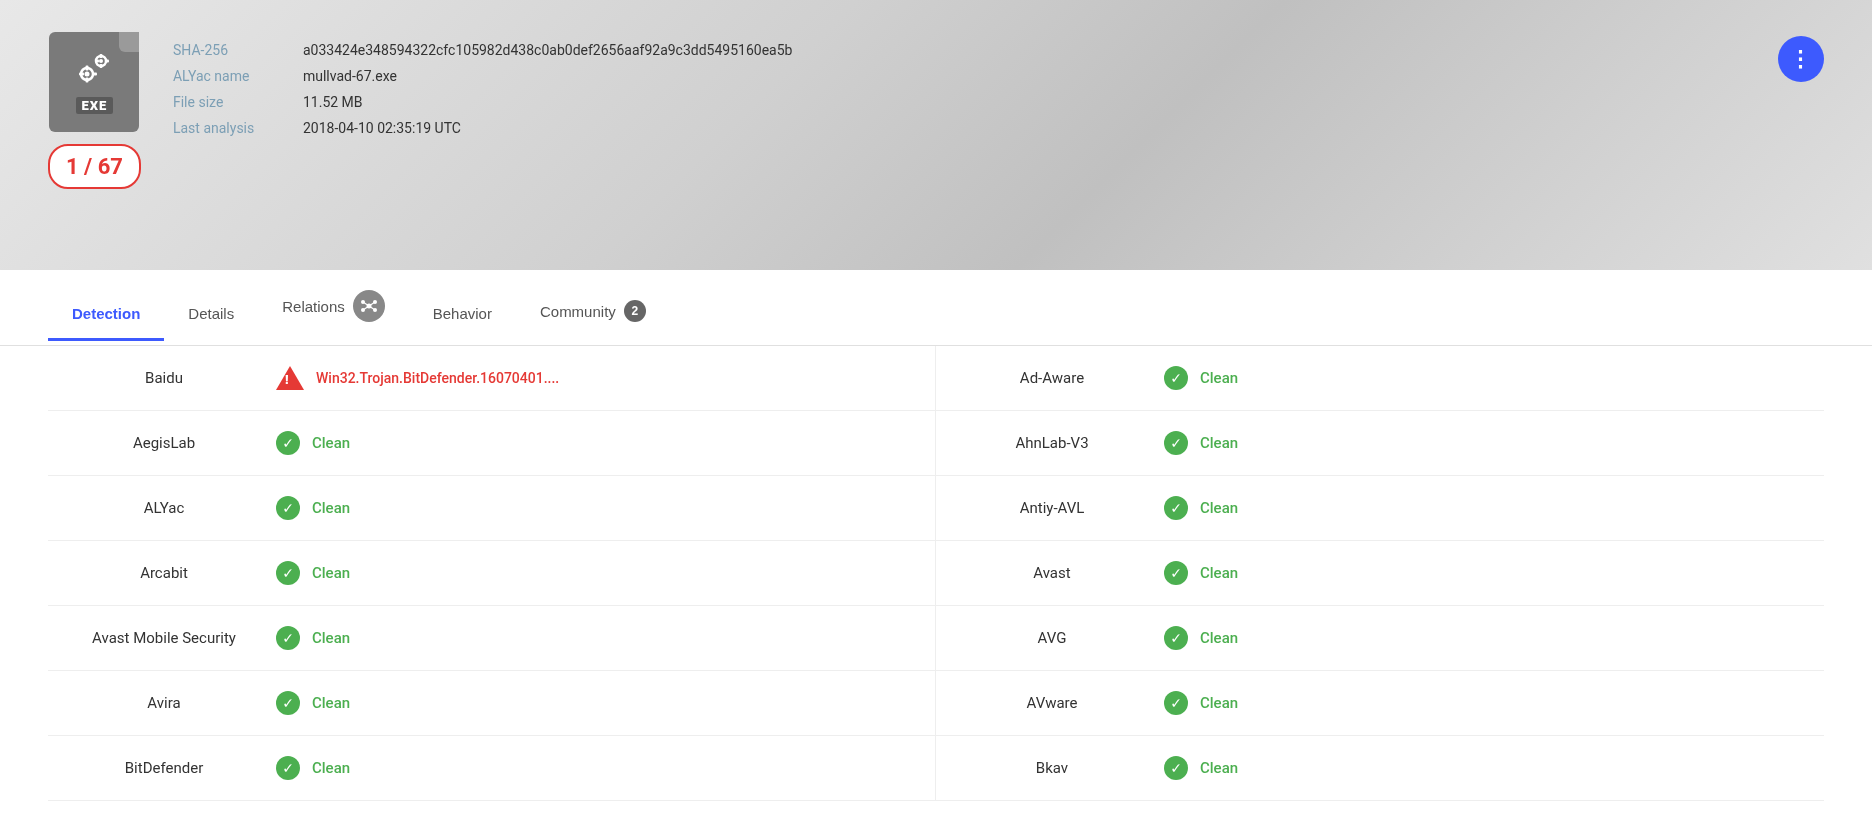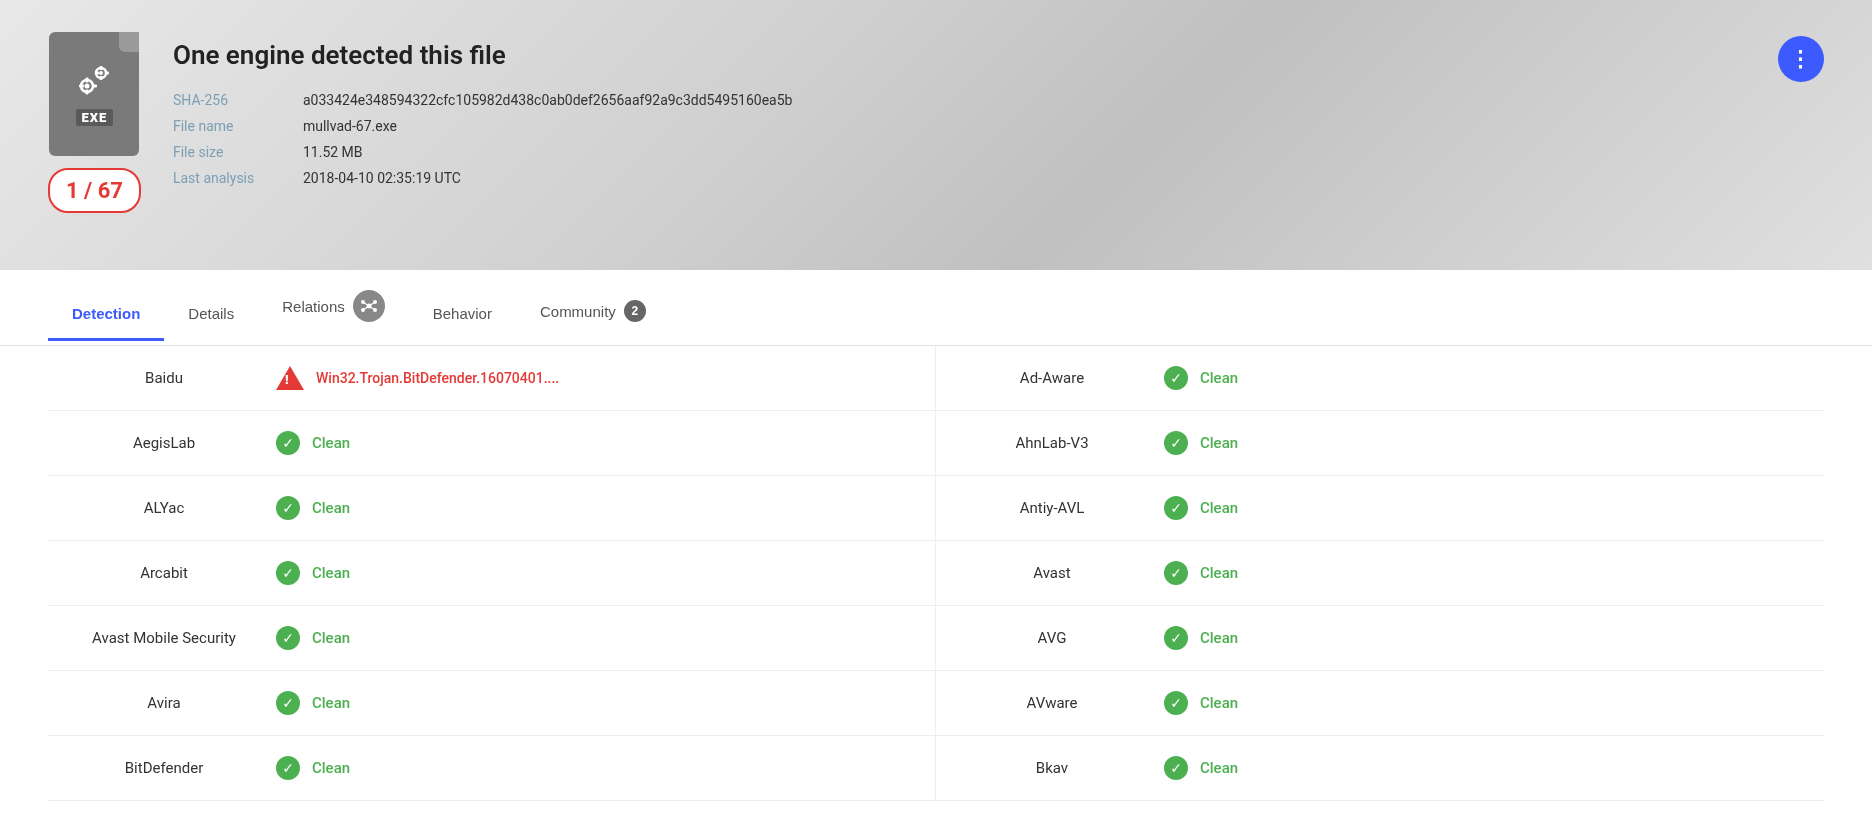--- a/index.html
+++ b/index.html
@@ -35,21 +35,21 @@
     
     .file-icon-wrapper {
       display: flex;
       flex-direction: column;
       align-items: center;
       gap: 12px;
     }
 
     .file-icon {
       width: 90px;
-      height: 124px;
+      height: 100px;
       background: #7a7a7a;
       border-radius: 6px;
       display: flex;
       flex-direction: column;
       align-items: center;
       justify-content: center;
       position: relative;
       color: white;
     }
 
@@ -303,26 +303,25 @@
               <rect x="21" y="22.5" width="5" height="3" rx="1" fill="white"></rect>
               <rect x="8" y="22.5" width="5" height="3" rx="1" fill="white"></rect>
             </svg>
           </div>
           <div class="file-icon-ext">EXE</div>
         </div>
         <div class="detection-badge">1 / 67</div>
       </div>
 
       <div class="file-meta">
-        <div class="file-title">One engine detected this file</div>
         <div class="meta-table">
           <span class="meta-label">SHA-256</span>
           <span class="meta-value">a033424e348594322cfc105982d438c0ab0def2656aaf92a9c3dd5495160ea5b</span>
 
-          <span class="meta-label">File name</span>
+          <span class="meta-label">ALYac name</span>
           <span class="meta-value">mullvad-67.exe</span>
 
           <span class="meta-label">File size</span>
           <span class="meta-value">11.52 MB</span>
 
           <span class="meta-label">Last analysis</span>
           <span class="meta-value">2018-04-10 02:35:19 UTC</span>
         </div>
       </div>
     </div>

